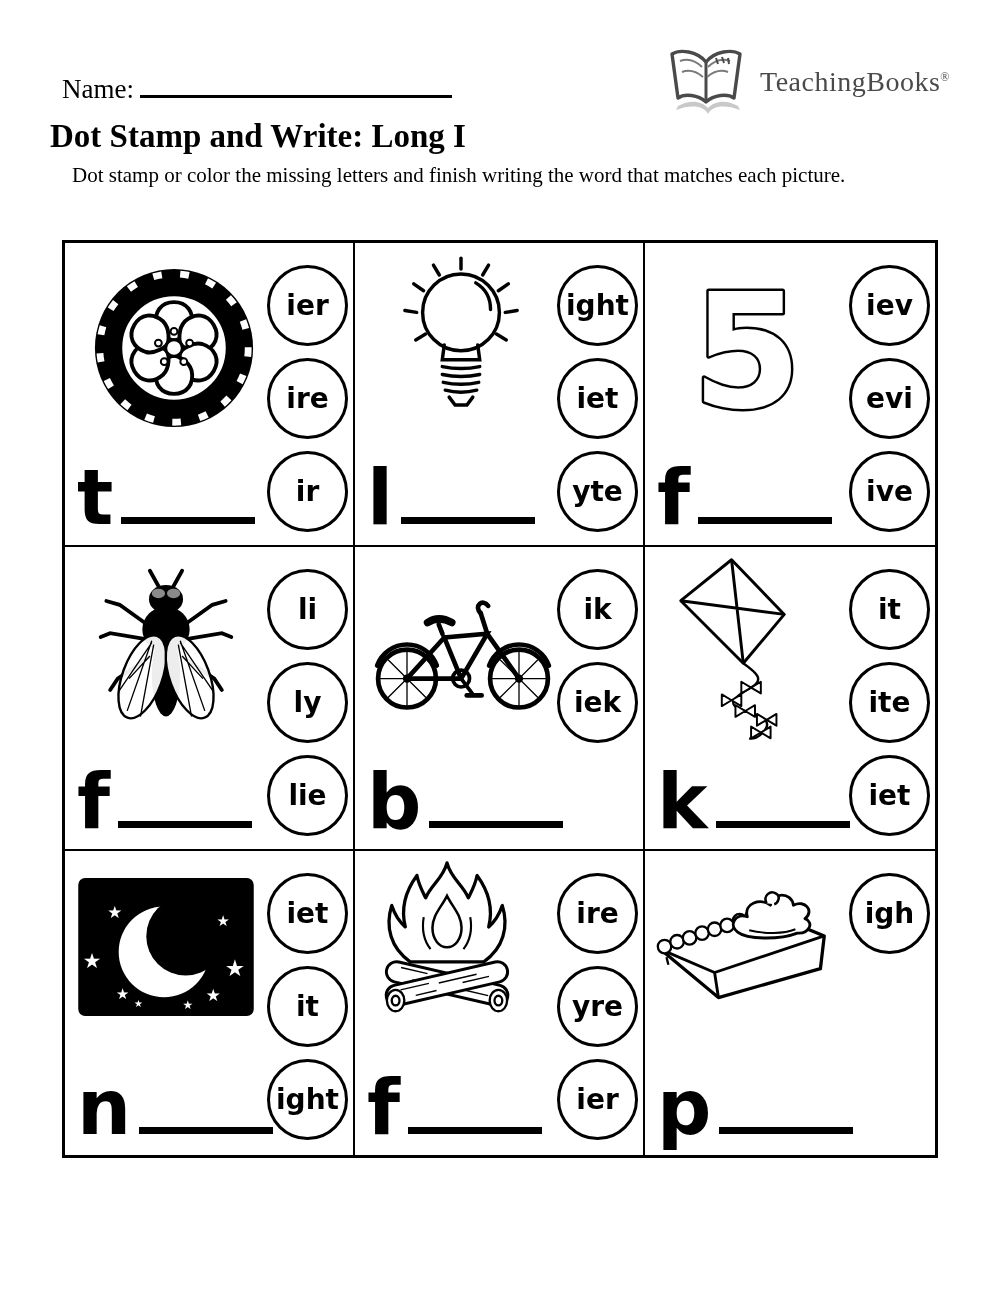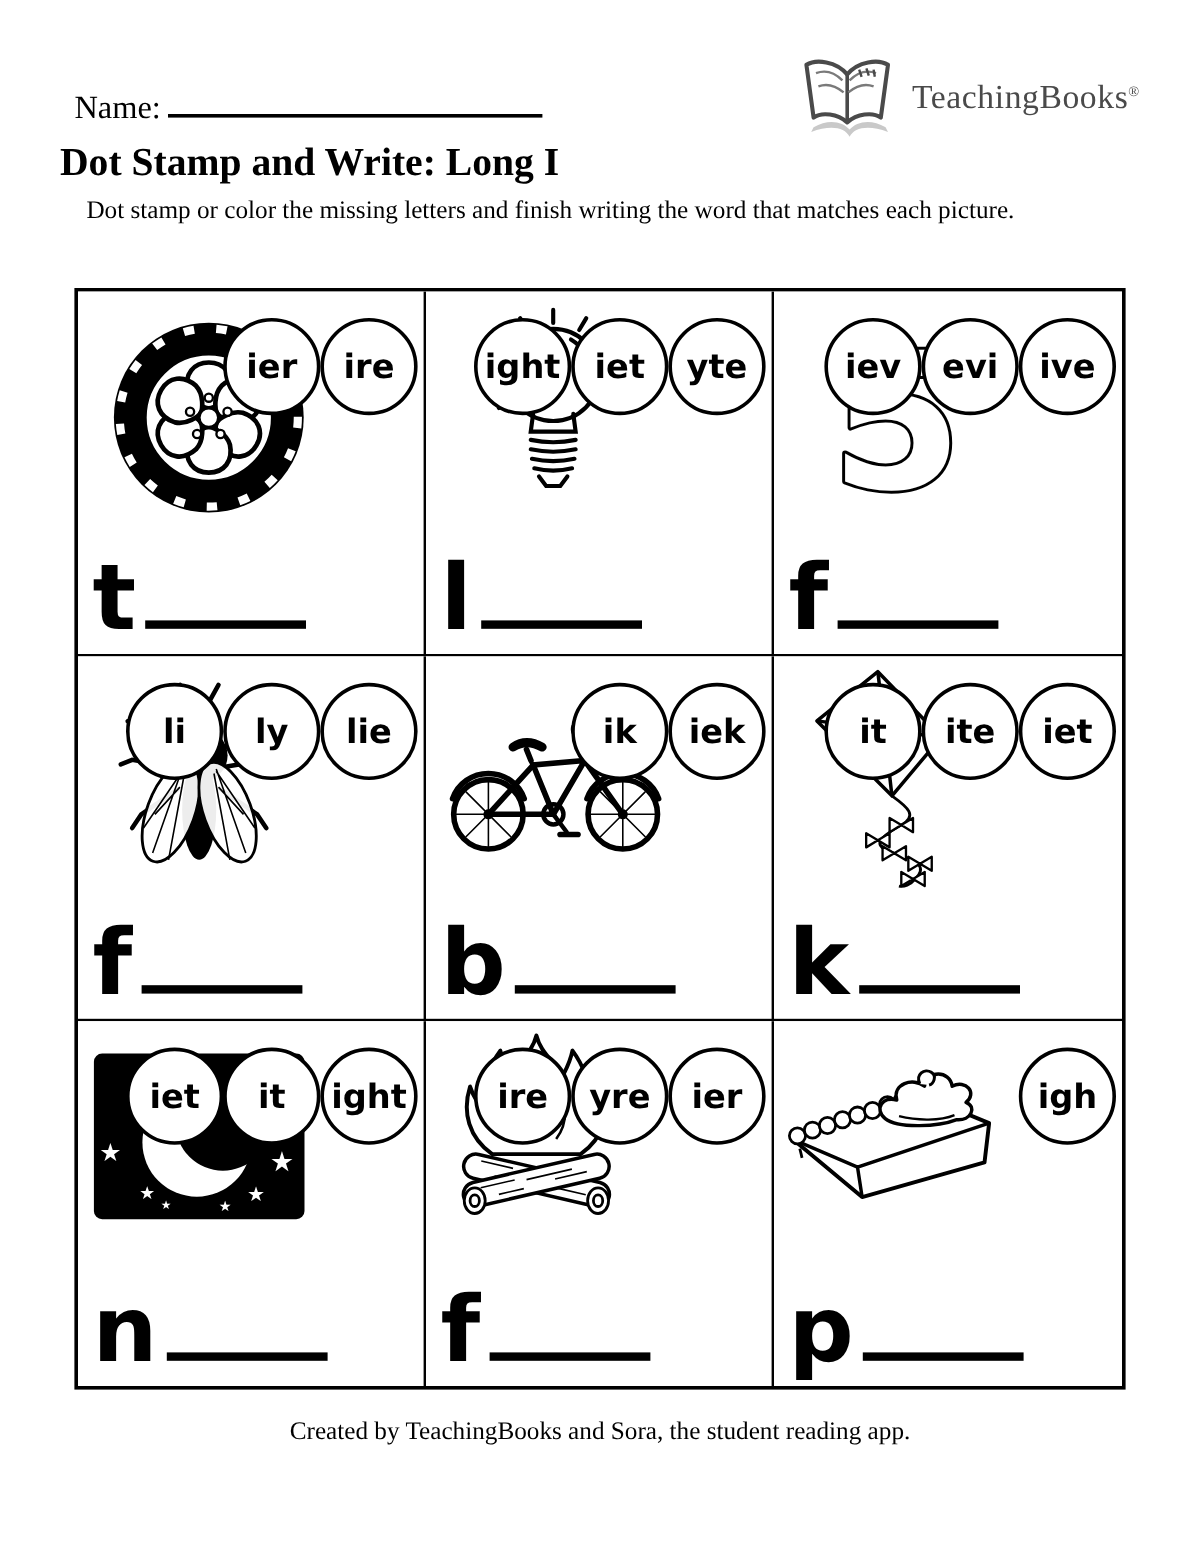--- a/index.html
+++ b/index.html
@@ -25,21 +25,21 @@
     position:absolute; left:62px; top:240px; width:876px; height:918px;
     display:grid; grid-template-columns:1fr 1fr 1fr; grid-template-rows:1fr 1fr 1fr;
     border:3px solid var(--ink);
   }
   .cell { position:relative; background:var(--paper);
           border-right:2.5px solid var(--ink); border-bottom:2.5px solid var(--ink); }
   .cell:nth-child(3n) { border-right:none; }
   .cell:nth-child(n+7) { border-bottom:none; }
   .pic { position:absolute; }
   .options { position:absolute; top:22px; right:5px; display:flex;
-             align-items:center; }
+             flex-direction:column; gap:12px; align-items:center; }
   .circle {
     width:81px; height:81px; border:3.5px solid var(--ink); border-radius:50%;
     display:flex; align-items:center; justify-content:center; background:var(--paper);
     font-family:"DejaVu Sans", sans-serif; font-size:28px; font-weight:600;
     color:var(--ink); cursor:pointer;
   }
   .answer { position:absolute; left:12px; bottom:16px; white-space:nowrap;
             font-family:"DejaVu Sans", sans-serif; }
   .starter { font-size:76px; font-weight:700; line-height:0.82; letter-spacing:-2px; }
   .blank { display:inline-block; width:134px; height:7px; background:var(--ink);
@@ -106,20 +106,23 @@
             <circle cx="69" cy="80" r="3.5"></circle>
         </g>
       </svg>
       <div class="options">
         <div class="circle">
             <span>ier</span>
           </div>
         <div class="circle">
             <span>ire</span>
           </div>
+        <div class="circle">
+            <span>ir</span>
+          </div>
       </div>
       <div class="answer">
         <span class="starter">t</span><span class="blank"></span>
       </div>
     </div>
 
     <div class="cell">
       <svg class="pic pic-bulb" viewBox="0 0 130 170">
         <g stroke="#000" stroke-width="3.5" stroke-linecap="round" fill="none">
           <path d="M65 14 L65 3"></path>
@@ -385,16 +388,15 @@
           </div>
       </div>
       <div class="answer">
         <span class="starter">p</span><span class="blank"></span>
       </div>
     </div>
 
   </div>
 
   <div class="footer">
-    <div>Created by TeachingBooks and Sora, the student reading app.</div>
   </div>
 
 </div>
 
 </body></html>

